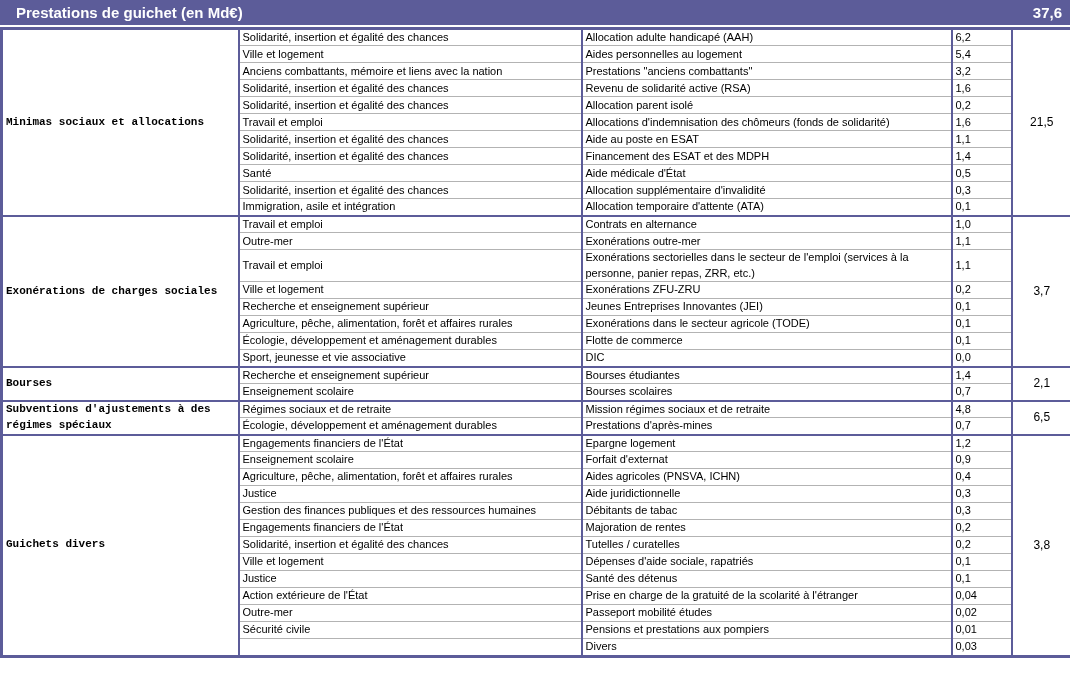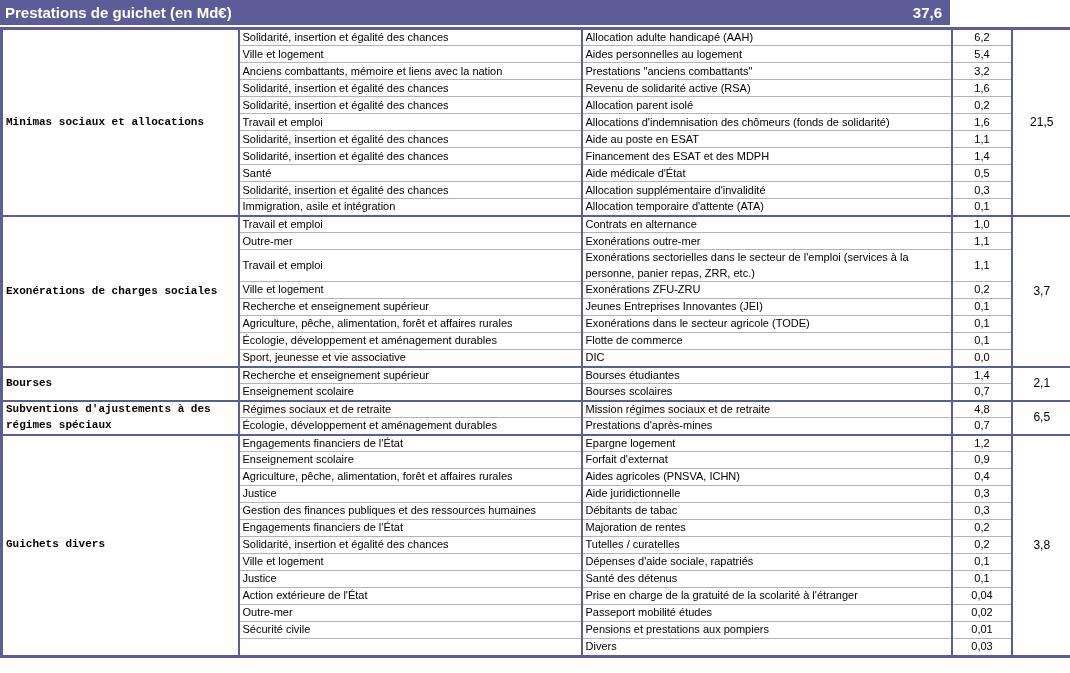--- a/index.html
+++ b/index.html
@@ -3,28 +3,28 @@
 <meta charset="utf-8">
 <style>
   * { box-sizing: border-box; margin: 0; padding: 0; }
   html, body { background: #ffffff; }
   body {
     width: 1070px;
     font-family: "Liberation Sans", sans-serif;
     color: #000000;
   }
   .titlebar {
-    width: 950px;
+    width: 1070px;
     height: 25px;
     background: #5c5c99;
     color: #ffffff;
     display: flex;
     align-items: center;
     justify-content: space-between;
-    padding: 0 8px 0 5px;
+    padding: 0 8px 0 16px;
     font-size: 15px;
     font-weight: bold;
     margin-bottom: 2px;
   }
   table.grid {
     width: 1070px;
     border-collapse: collapse;
     border: 3px solid #5c5c99;
     table-layout: fixed;
     font-size: 11px;
@@ -39,21 +39,21 @@
   table.grid tr { height: 17px; }
   td.category {
     font-weight: bold;
     border-left: none;
     white-space: normal;
     font-family: Liberation Mono, monospace;
   }
   td.mission { white-space: nowrap; }
   td.benefit { white-space: normal; }
   td.value {
-    text-align: center;
+    text-align: left;
     white-space: nowrap;
     padding: 0;
   }
   td.subtotal {
     text-align: center;
     font-weight: normal;
     font-size: 12px;
     padding: 0;
   }
   

